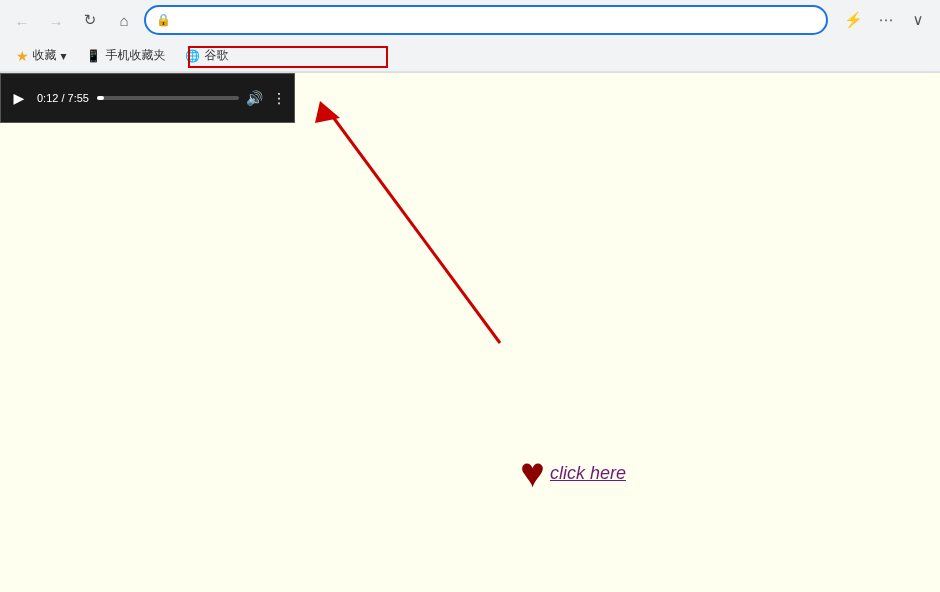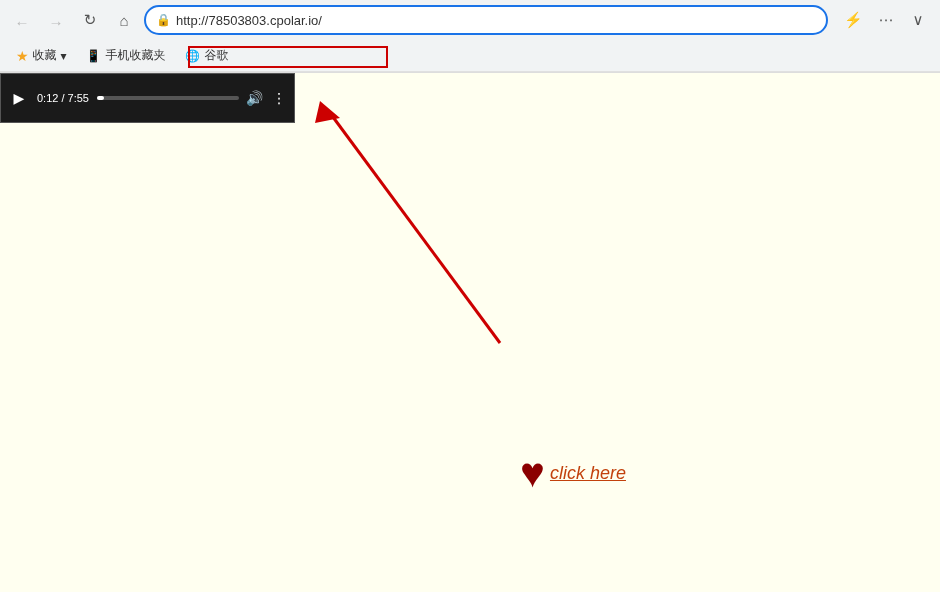--- a/index.html
+++ b/index.html
@@ -202,21 +202,21 @@
       cursor: pointer;
     }
 
     .heart-icon {
       font-size: 42px;
       color: #8b0000;
     }
 
     .click-here-text {
       font-size: 18px;
-      color: #c2410c;
+      color: #701a75;
       text-decoration: underline;
       font-style: italic;
       text-align: right;
     }
   </style>
 </head>
 <body>
 
 <div class="browser-chrome">
 
@@ -229,21 +229,20 @@
     </button>
     <button class="nav-btn">
       <span>↻</span>
     </button>
     <button class="nav-btn">
       <span>⌂</span>
     </button>
 
     <div class="address-bar-wrap">
       <span class="lock-icon">🔒</span>
-      <input class="address-input" type="text" value="http://78503803.cpolar.io/" style="">
     </div>
 
     <div class="toolbar-right">
       <button class="toolbar-btn">
         <span>⚡</span>
       </button>
       <button class="toolbar-btn">
         <span>⋯</span>
       </button>
       <button class="toolbar-btn">

